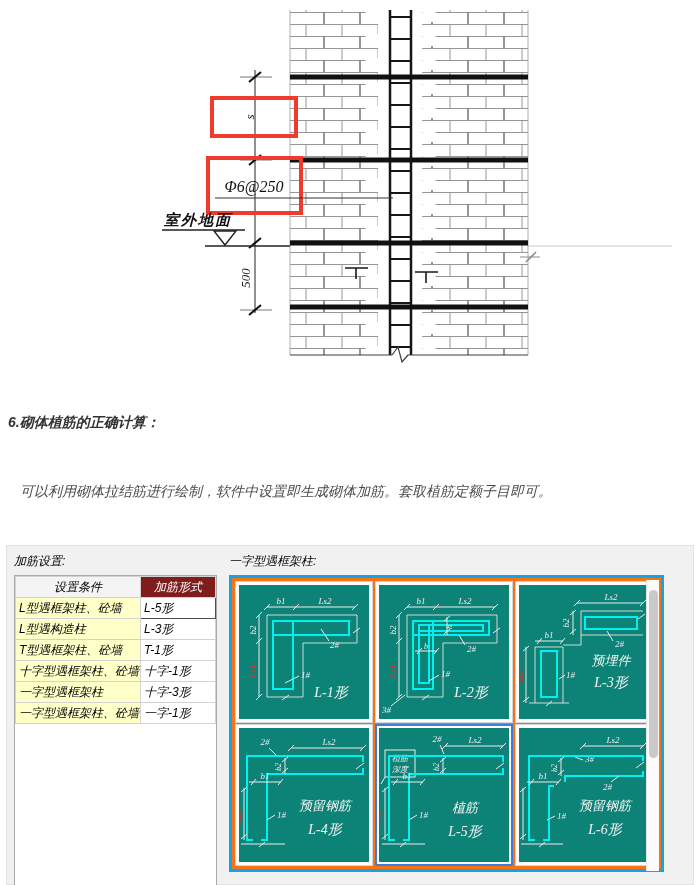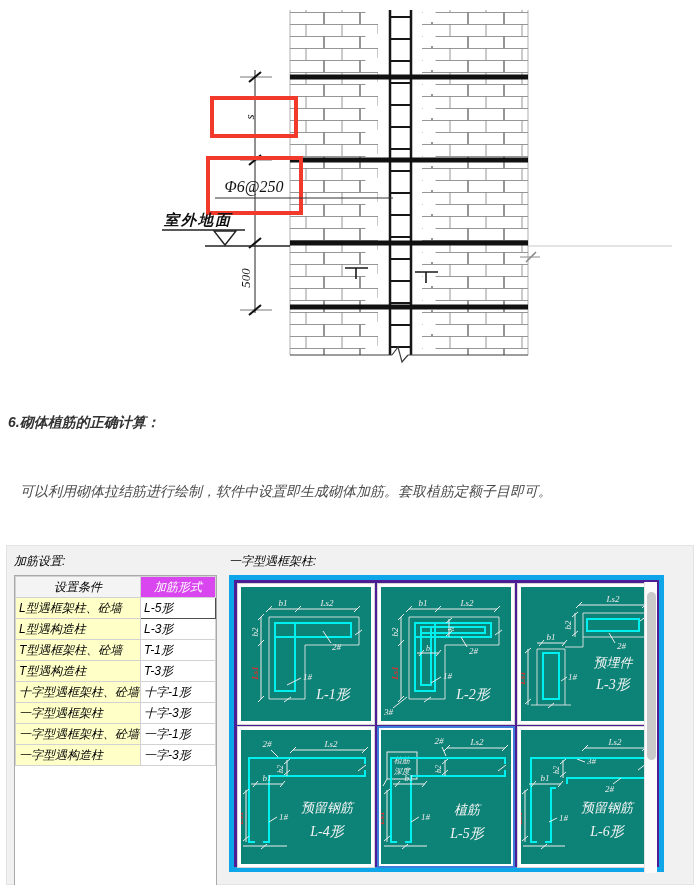--- a/index.html
+++ b/index.html
@@ -13,26 +13,26 @@
   
   .ui{position:absolute;left:6px;top:545px;width:688px;height:340px;background:#f1f1f1;
       border:1px solid #e3e3e3;box-sizing:border-box;}
   .ui-label{position:absolute;font-size:12px;color:#000;}
   .tbl-wrap{position:absolute;left:7px;top:29px;width:203px;height:348px;background:#fff;
             border:1px solid #a9a9a9;box-sizing:border-box;overflow:hidden;}
   table.settings{border-collapse:collapse;width:100%;font-size:12px;table-layout:fixed;}
   .settings th,.settings td{border:1px solid #d2d2d2;height:21px;padding:0 3px;box-sizing:border-box;
             overflow:hidden;white-space:nowrap;font-weight:normal;}
   .settings th.c1{background:#f4f4f4;text-align:center;width:125px;}
-  .settings th.c2{background:#d946ef;color:#fff;text-align:center;}
+  .settings th.c2{background:#7f1d1d;color:#fff;text-align:center;}
   .settings td.c1{background:#ffffc8;margin-left:8px;}
   .settings td.c2{background:#fff;}
   .settings td.focused{border:1px solid #4d4d4d;}
-  .panels-wrap{position:absolute;left:222px;top:29px;width:435px;height:297px;background:#4c1d95;
-               border:5px solid #0ea5e9;box-sizing:border-box;}
+  .panels-wrap{position:absolute;left:222px;top:29px;width:435px;height:297px;background:#f97316;
+               border:3px solid #0ea5e9;box-sizing:border-box;}
   .node-cell{position:absolute;width:138px;height:142px;background:#fff;border:1px solid #d5d5d5;
              box-sizing:border-box;padding:3px;}
   .node-cell.selected{border:2px solid #3d7edb;padding:2px;}
   .node-cell svg{display:block;width:100%;height:100%;background:#0d8276;}
   .scrollbar{position:absolute;right:2px;top:2px;width:13px;height:291px;background:#fbfbfb;
              border-left:1px solid #e4e4e4;box-sizing:border-box;}
   .thumb{position:absolute;left:2px;top:10px;width:9px;height:168px;background:#c9c9c9;border-radius:5px;}
   
   .dlbl{fill:#ececec;font-family:"Liberation Serif",serif;font-size:9px;text-anchor:middle;}
   .dsm{font-size:8px;}
@@ -138,38 +138,30 @@
             </tr>
             <tr>
               <td class="c1">L型遇构造柱</td>
               <td class="c2">L-3形</td>
             </tr>
             <tr>
               <td class="c1">T型遇框架柱、砼墙</td>
               <td class="c2">T-1形</td>
             </tr>
             <tr>
-              <td class="c1">T型遇构造柱</td>
-              <td class="c2">T-3形</td>
-            </tr>
-            <tr>
               <td class="c1">十字型遇框架柱、砼墙</td>
               <td class="c2">十字-1形</td>
             </tr>
             <tr>
               <td class="c1">一字型遇框架柱</td>
               <td class="c2">十字-3形</td>
             </tr>
             <tr>
               <td class="c1">一字型遇框架柱、砼墙</td>
               <td class="c2">一字-1形</td>
-            </tr>
-            <tr>
-              <td class="c1">一字型遇构造柱</td>
-              <td class="c2">一字-3形</td>
             </tr>
           </tbody>
       </table>
     </div>
 
     <div class="ui-label" style="left:222px;top:7px;">一字型遇框架柱:</div>
 
     <div class="panels-wrap">
 
       <div class="node-cell" style="left:3px;top:3px;">

